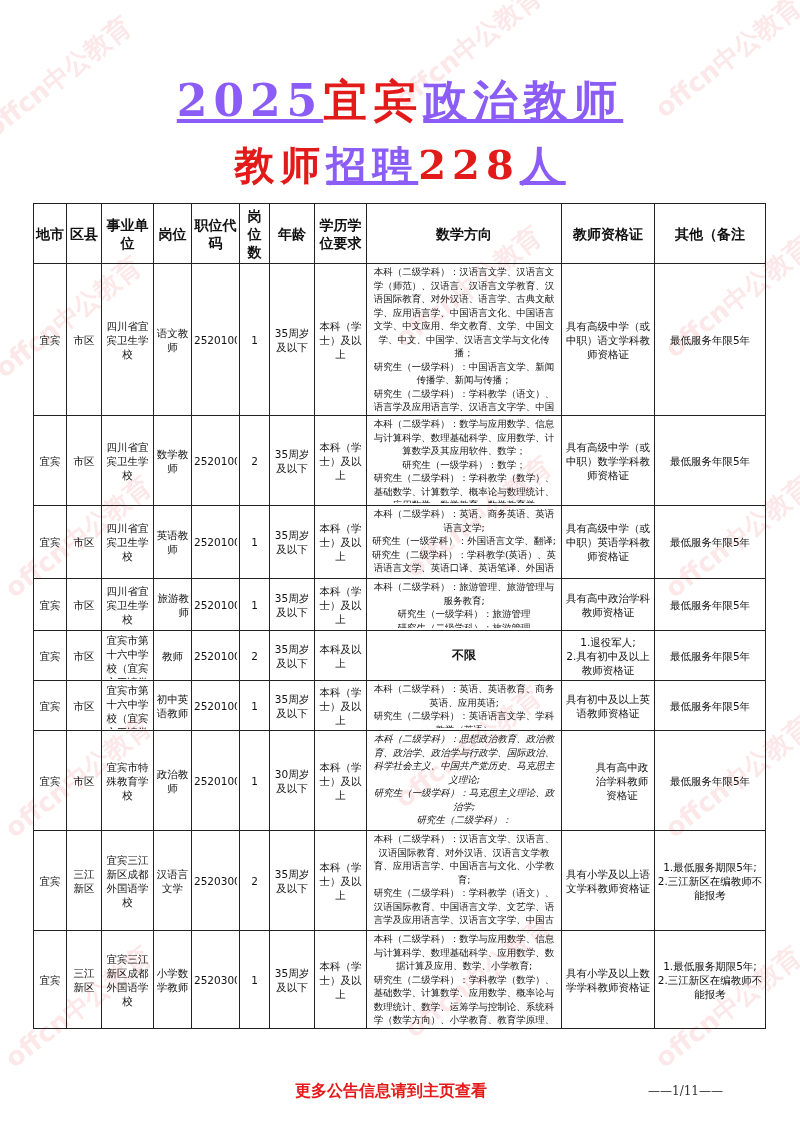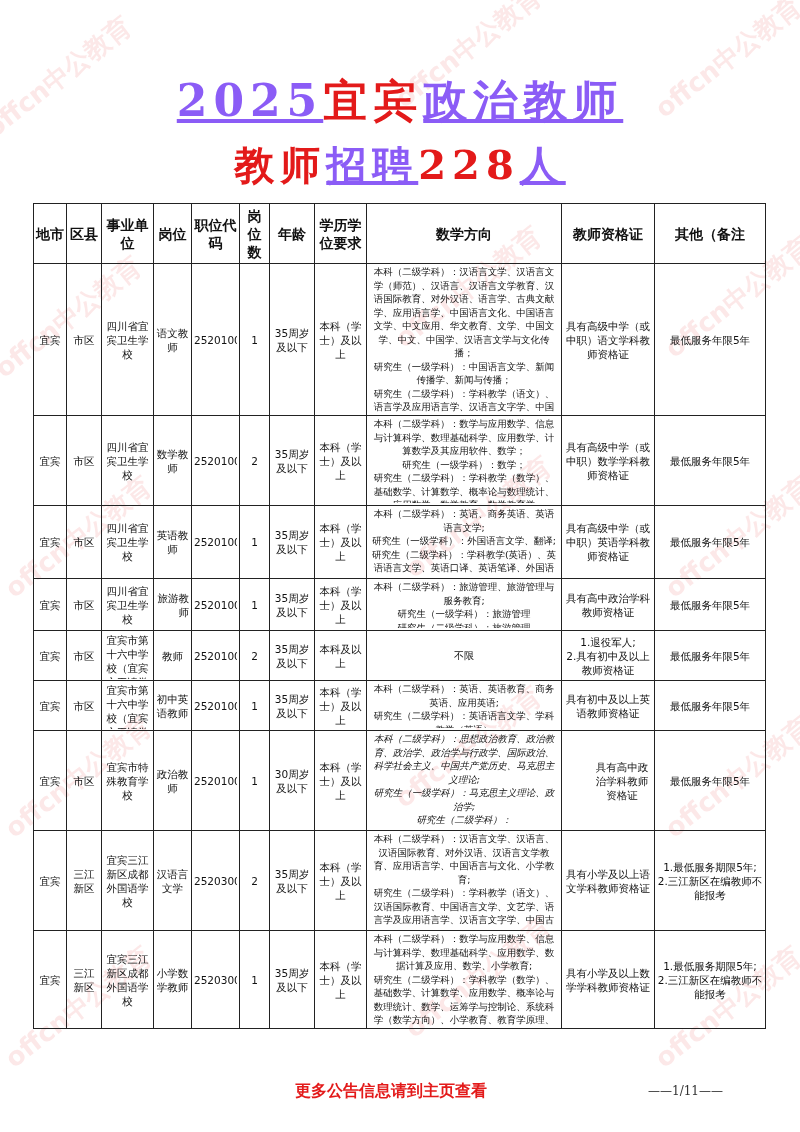--- a/index.html
+++ b/index.html
@@ -344,21 +344,21 @@
     <td>
           <div class="clip" style="max-height: 46px;">
             <div>35周岁及以下</div>
           </div>
         </td>
     <td>
           <div class="clip" style="max-height: 46px;">
             <div>本科及以上</div>
           </div>
         </td>
-    <td class="major" style="vertical-align: middle; font-size: 10px;">
+    <td class="major" style="vertical-align: middle; font-size: 12px; font-weight: bold;">
           <div class="clip" style="max-height: 46px;">
             <div>不限</div>
           </div>
         </td>
     <td>
           <div class="clip" style="max-height: 46px;">
             <div>1.退役军人;</div>
             <div>2.具有初中及以上教师资格证</div>
           </div>
         </td>

